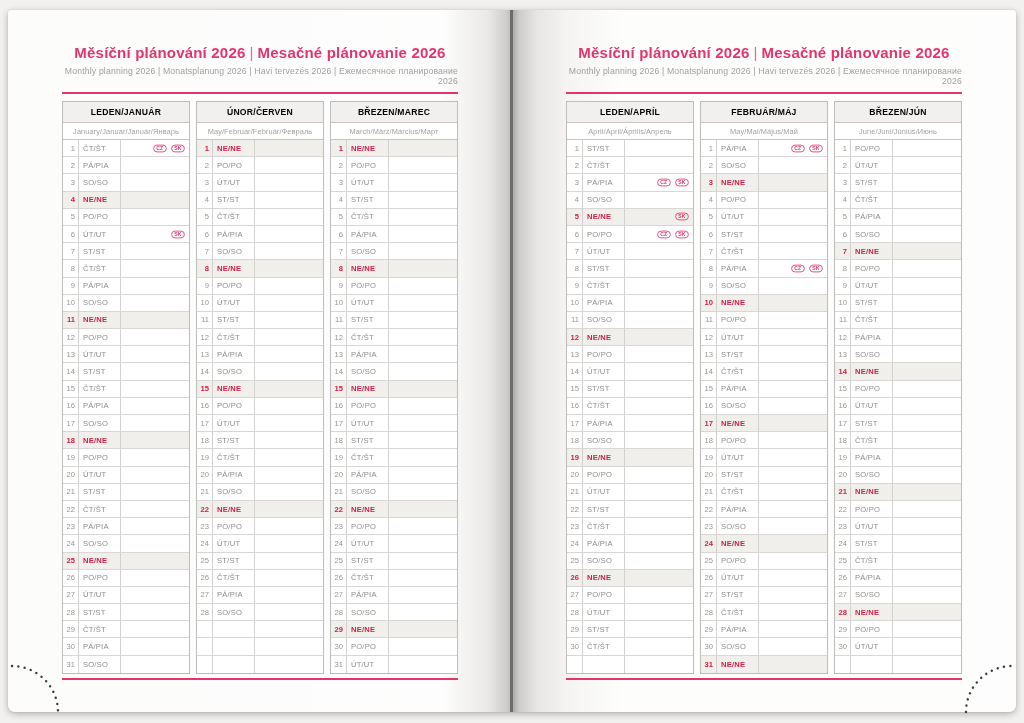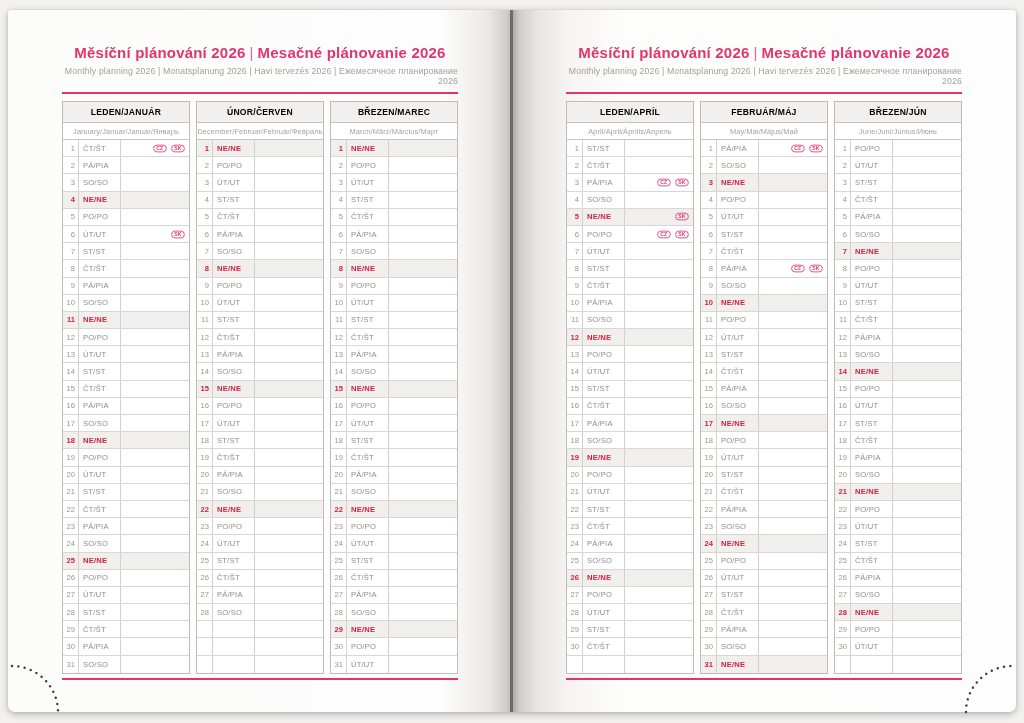--- a/index.html
+++ b/index.html
@@ -210,21 +210,21 @@
                 <div class="c-note"></div>
               </div>
               <div class="day-row">
                 <div class="c-num">31</div>
                 <div class="c-day">SO/SO</div>
                 <div class="c-note"></div>
               </div>
             </div>
             <div class="month">
               <div class="m-header">ÚNOR/ČERVEN</div>
-              <div class="m-sub">December/Februar/Február/Февраль</div>
+              <div class="m-sub">May/Februar/Február/Февраль</div>
               <div class="day-row" style="background: rgb(240, 239, 236);">
                 <div class="c-num" style="color: rgb(206, 31, 71); font-weight: bold;">1</div>
                 <div class="c-day" style="color: rgb(206, 31, 71); font-weight: bold;">NE/NE</div>
                 <div class="c-note"></div>
               </div>
               <div class="day-row">
                 <div class="c-num">2</div>
                 <div class="c-day">PO/PO</div>
                 <div class="c-note"></div>
               </div>

